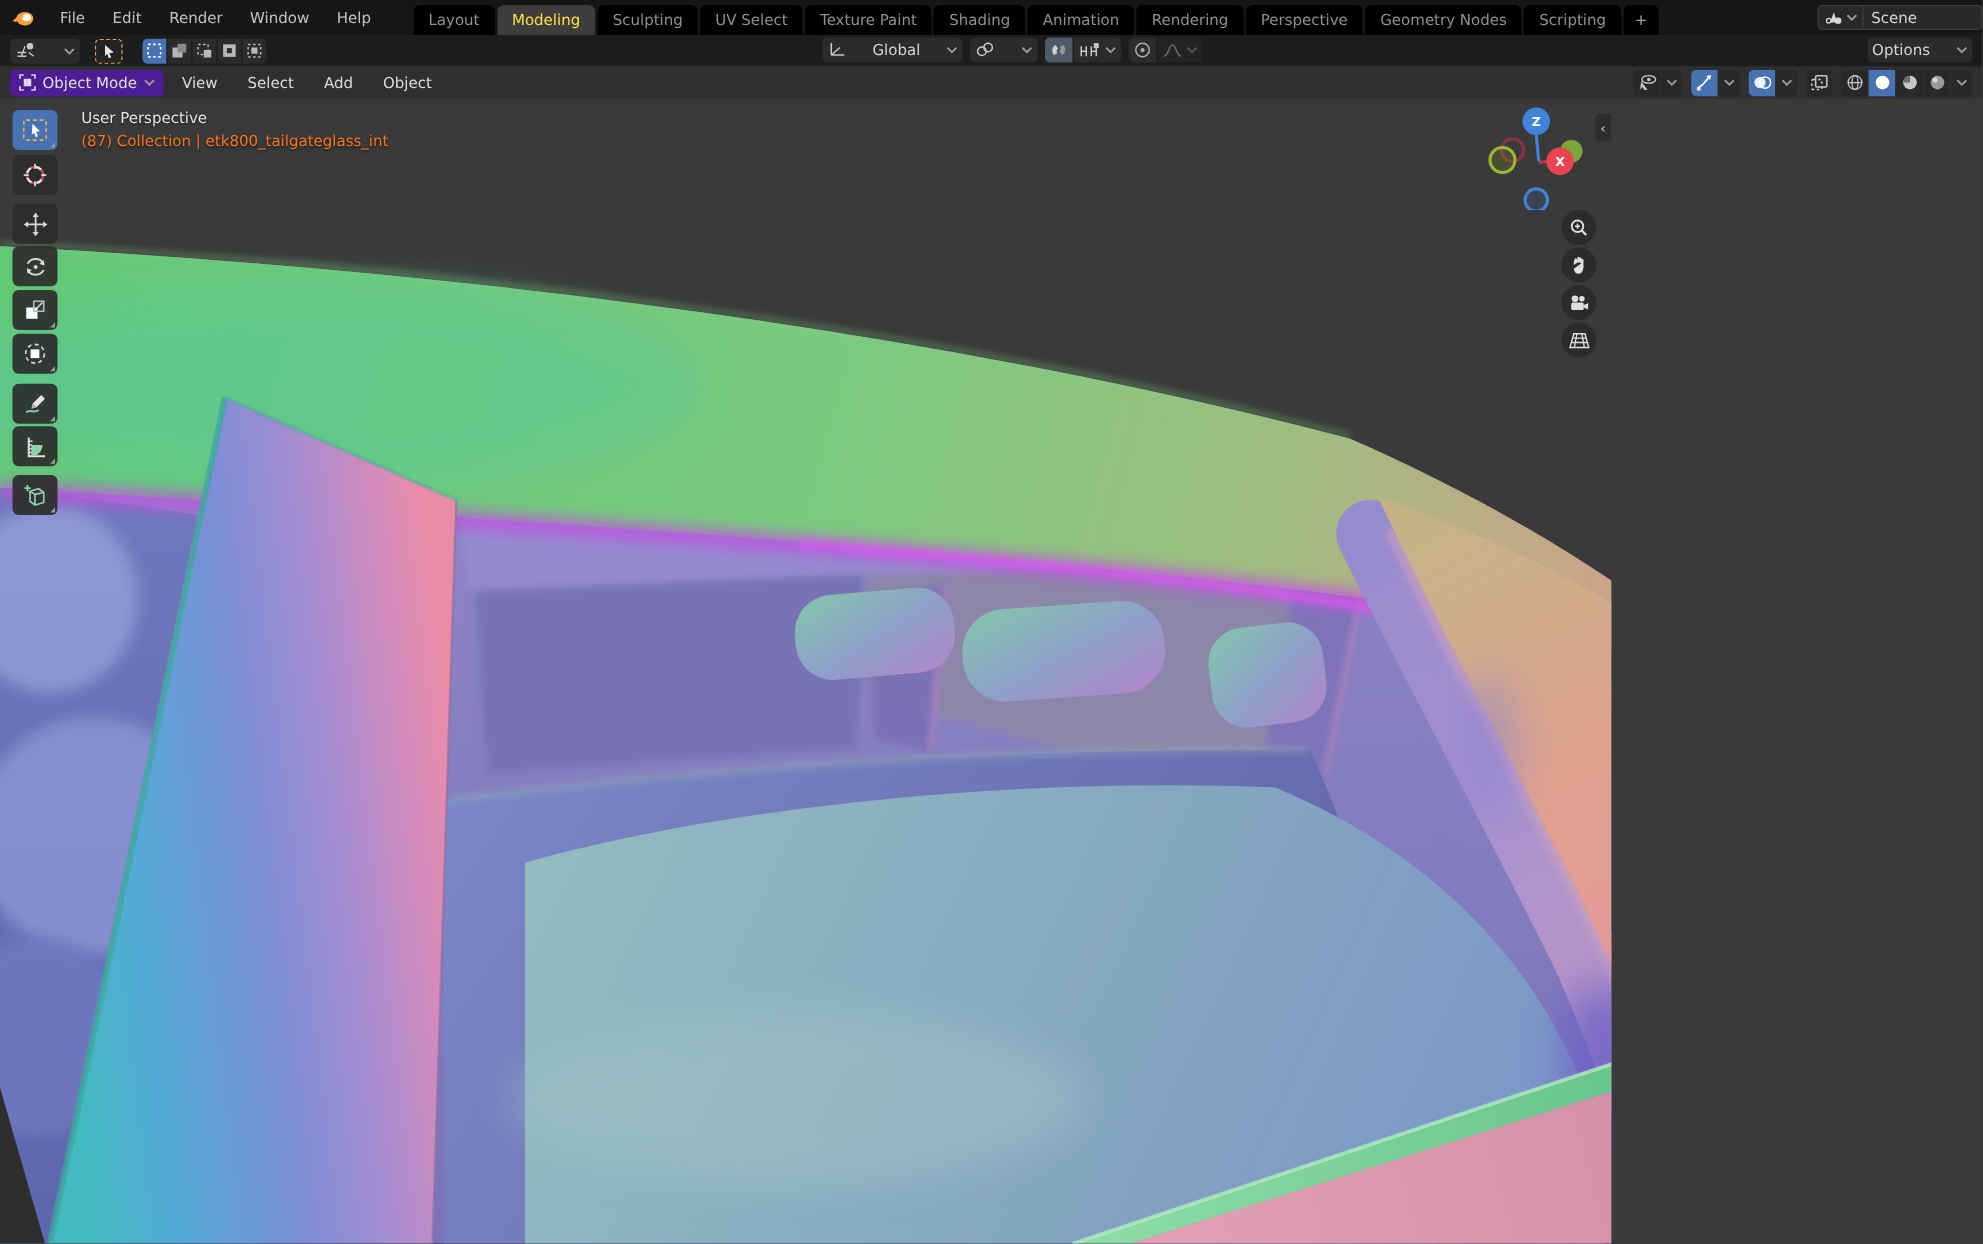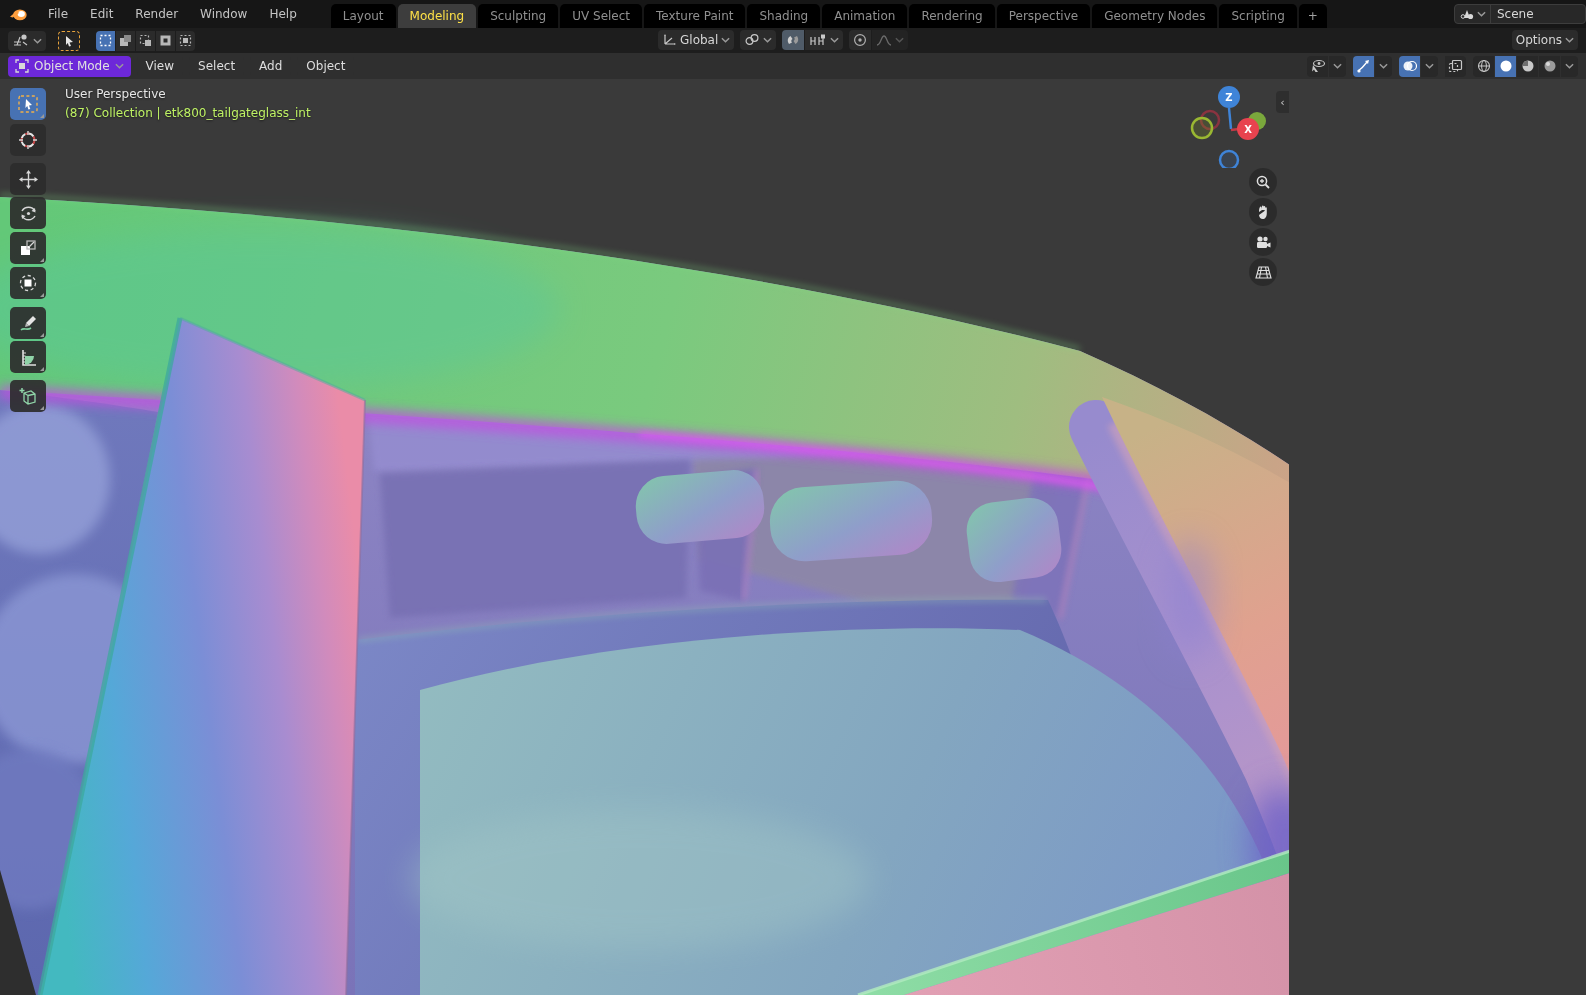--- a/index.html
+++ b/index.html
@@ -14,57 +14,57 @@
   .tab { padding:5px 12px 6px; background:#000000; color:#909090; border-radius:5px 5px 0 0; height:24px; white-space:nowrap; }
   .tab.active { background:#3d3d3d; color:#fde047; }
   .tab.addtab { padding:5px 9px 6px; color:#a0a0a0; }
   .scene-chip { margin-left:auto; flex:0 0 auto; width:132px; height:20px; background:#282828;
     border:1px solid #3d3d3d; border-radius:4px; display:flex; align-items:center; overflow:hidden; }
   .scene-chip .icon-part { display:flex; align-items:center; padding:0 4px; gap:2px; border-right:1px solid #3d3d3d; height:100%; }
   .scene-chip .label-part { padding:0 6px; color:#d8d8d8; white-space:nowrap; }
 
   
   .tool-header { height:25px; background:#1d1d1d; display:flex; align-items:center; padding:0 8px; position:relative; }
-  .th-btn { background:#2b2b2b; border-radius:4px; height:20px; display:flex; align-items:center; padding:0 4px; gap:3px; }
+  .th-btn { background:#2b2b2b; border-radius:4px; height:20px; display:flex; align-items:center; padding:0 4px; gap:21px; }
   .tool-chip { width:22px; height:20px; border:1px dashed #e8a33c; border-radius:4px;
     display:flex; align-items:center; justify-content:center; margin-left:12px; background:#232323; }
   .mode-group { display:flex; gap:1px; margin-left:16px; }
   .mode-group .seg { width:19px; height:20px; background:#2b2b2b; display:flex; align-items:center; justify-content:center; }
   .mode-group .seg:first-child { border-radius:4px 0 0 4px; }
   .mode-group .seg:last-child { border-radius:0 4px 4px 0; }
   .mode-group .seg.active { background:#4772b3; }
   .center-cluster { position:absolute; left:658px; top:2px; display:flex; align-items:center; gap:6px; }
   .joined { display:flex; gap:1px; }
   .joined .seg { background:#2b2b2b; height:20px; display:flex; align-items:center; padding:0 4px; gap:3px; }
   .joined .seg:first-child { border-radius:4px 0 0 4px; }
   .joined .seg:last-child { border-radius:0 4px 4px 0; }
   .joined .seg.active { background:#4f5b68; }
   .dim { opacity:.45; }
   .options-btn { position:absolute; right:8px; top:2px; }
   .chev { width:9px; height:6px; stroke:#9a9a9a; fill:none; stroke-width:1.6; }
   .lbl { color:#d6d6d6; }
 
   
   .vp-header { height:26px; background:#2f2f2f; display:flex; align-items:center; padding:0 8px; gap:6px; }
-  .vph-btn { background:#6d28d9; border-radius:4px; height:21px; display:flex; align-items:center; padding:0 7px; gap:5px; color:#e0e0e0; }
+  .vph-btn { background:#4c1d95; border-radius:4px; height:21px; display:flex; align-items:center; padding:0 7px; gap:5px; color:#e0e0e0; }
   .vph-menu { padding:3px 9px; border-radius:4px; color:#dedede; background:#2f2f2f; }
   .vph-right { margin-left:auto; display:flex; align-items:center; gap:7px; }
   .tgl { display:flex; gap:1px; }
   .tgl .seg { width:21px; height:21px; background:#282828; display:flex; align-items:center; justify-content:center; }
   .tgl .seg.chev-seg { width:17px; }
   .tgl .seg:first-child { border-radius:4px 0 0 4px; }
   .tgl .seg:last-child { border-radius:0 4px 4px 0; }
   .tgl .seg.on { background:#4772b3; }
 
   
   .viewport { position:relative; width:1289px; height:916px; background:#3a3a3a; overflow:hidden; }
   .vp-canvas { position:absolute; inset:0; }
   .vp-text { position:absolute; left:65px; top:8px; text-shadow:0 1px 2px rgba(0,0,0,.55); }
   .vp-text .l1 { color:#e6e6e6; margin-bottom:5px; }
-  .vp-text .l2 { color:#bef264; }
+  .vp-text .l2 { color:#f97316; }
 
   .vtoolbar { position:absolute; left:10px; top:9px; width:36px; }
   .vtool { position:absolute; left:0; width:36px; height:32px; background:rgba(44,44,44,.92); border-radius:5px;
     display:flex; align-items:center; justify-content:center; }
   .vtool.active { background:#4772b3; }
   .vtool .corner { position:absolute; right:2px; bottom:2px; width:0; height:0;
     border-left:4px solid transparent; border-bottom:4px solid #9a9a9a; }
 
   .gizmo { position:absolute; right:18px; top:5px; width:84px; height:84px; }
   .gz-label { font-size:10px; font-weight:bold; fill:#ffffff; }

